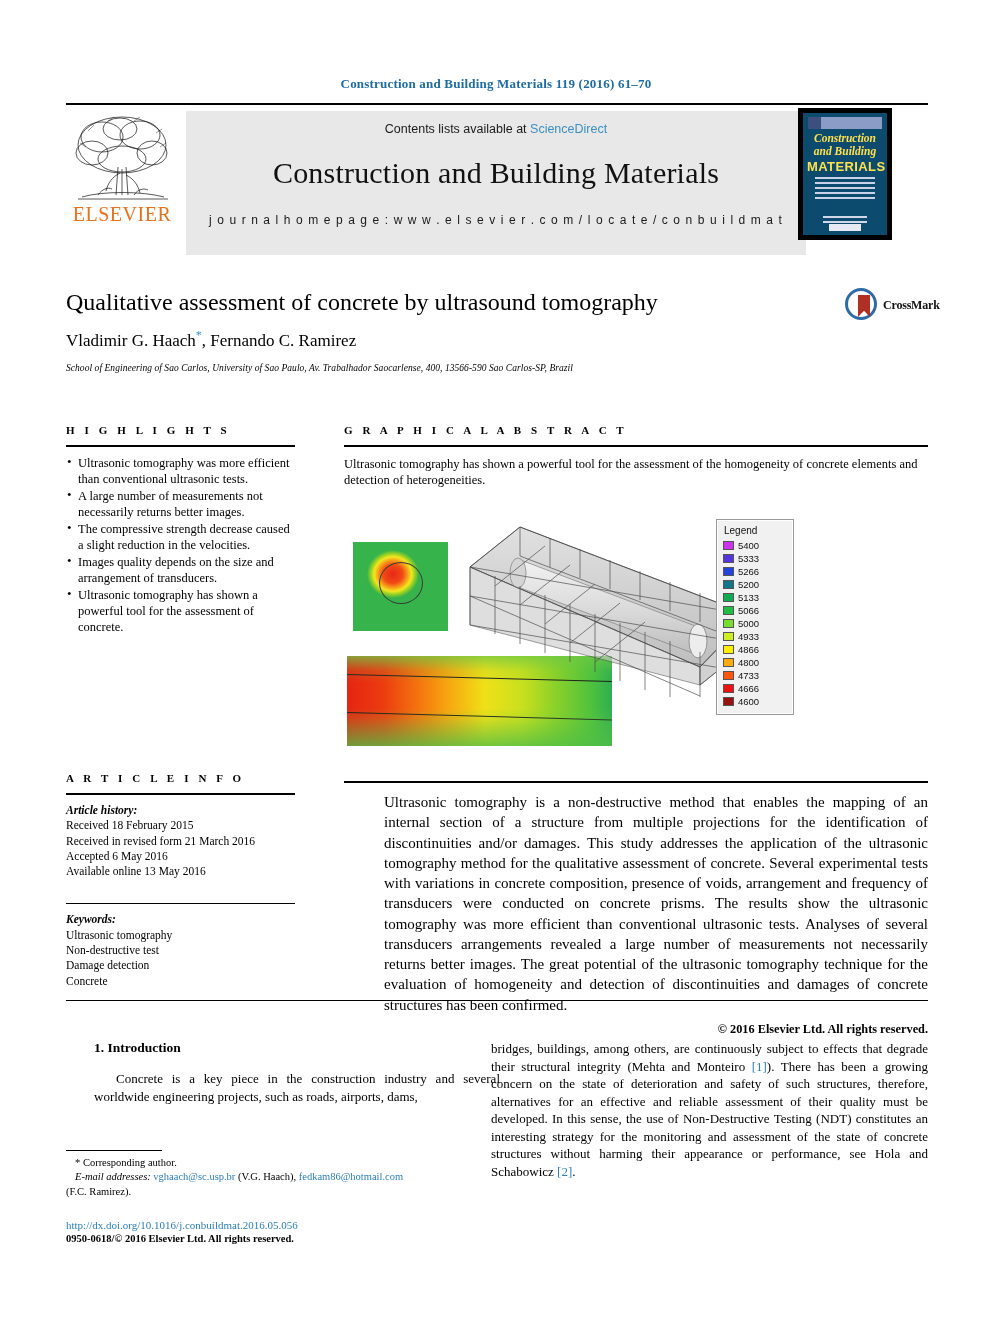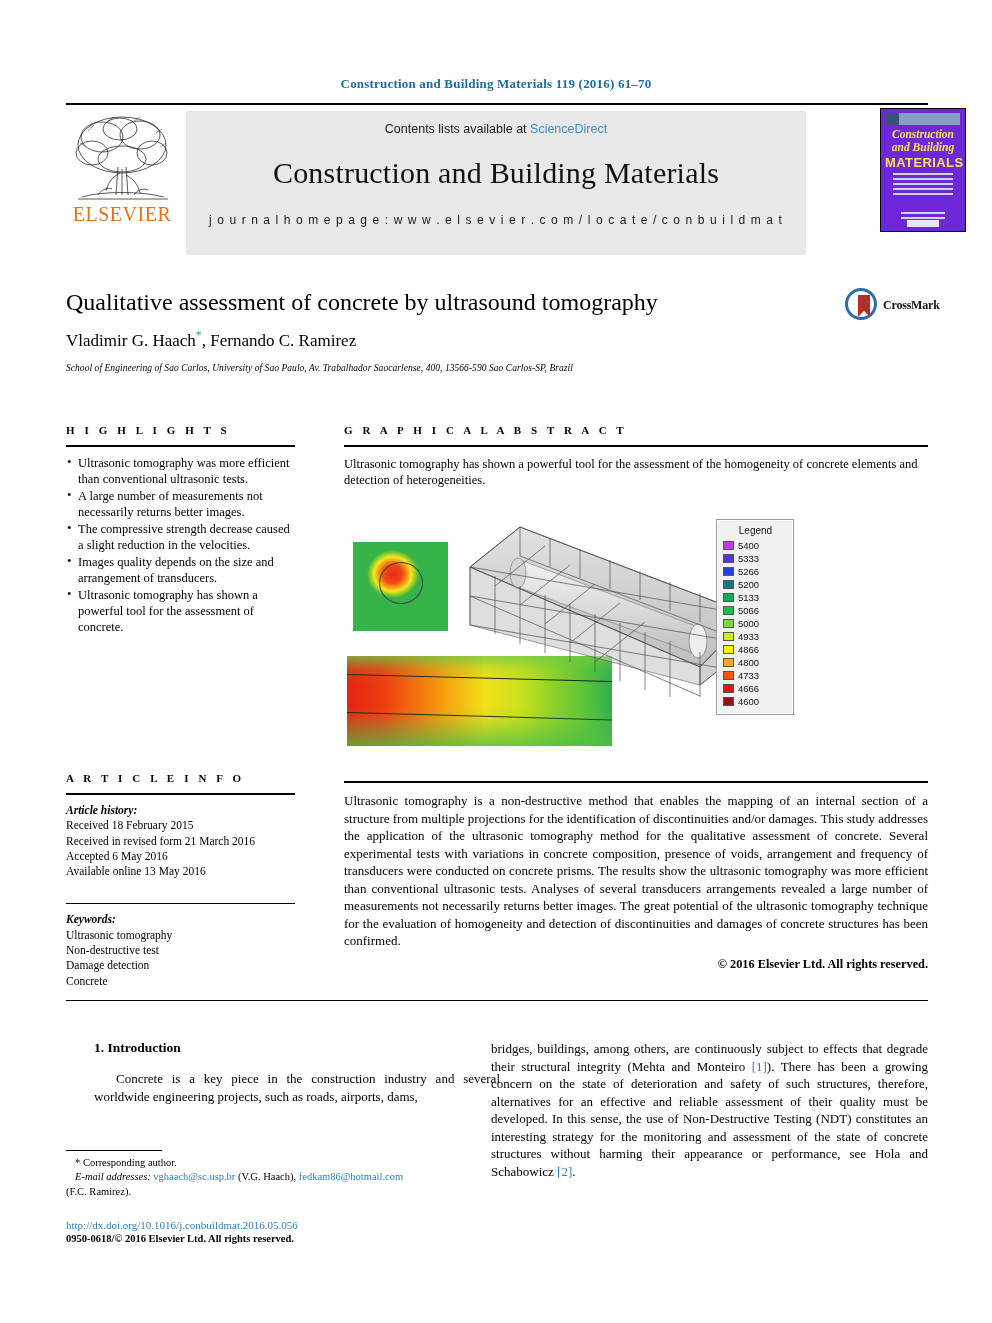--- a/index.html
+++ b/index.html
@@ -98,25 +98,25 @@
     margin-top: 23px;
     font-family: "Liberation Sans", sans-serif;
     font-size: 12px;
     letter-spacing: 1.1px;
     color: #1a1a1a;
   }
 
   
   .cover {
     position: absolute;
-    left: 814px; top: 5px;
+    left: 732px; top: 5px;
     width: 84px;
     height: 122px;
-    border: 1px solid #000000;
-    background: #6d28d9;
+    border: 5px solid #000000;
+    background: #0c4a6e;
     overflow: hidden;
   }
   .cover-topbar {
     position: absolute; left: 5px; top: 4px;
     width: 74px; height: 12px;
     background: #8b9cc6;
   }
   .cover-els {
     position: absolute; left: 5px; top: 4px;
     width: 13px; height: 12px;
@@ -273,21 +273,20 @@
     font-size: 12.5px;
     line-height: 1.3;
   }
 
   
   .ga-fig {
     position: relative;
     margin-top: 10px;
     width: 584px;
     height: 258px;
-    text-align: center;
   }
   .tomo-square {
     position: absolute;
     left: 9px; top: 43px;
     width: 95px; height: 89px;
     background:
       radial-gradient(ellipse 26px 24px at 42% 36%, #e8271a 0%, #f04b14 38%, #f6a318 58%, #f2e820 72%, #9fd222 84%, #36b34a 100%),
       linear-gradient(135deg, #3fb0a8 0%, #4bbd63 28%, #7fca34 55%, #35a6c9 100%);
     background-blend-mode: normal;
   }
@@ -374,23 +373,24 @@
     font-size: 11.5px;
     line-height: 1.33;
   }
   .ai-label {
     font-style: italic;
     font-weight: bold;
   }
 
   .abs-text {
     margin-top: 9px;
-    font-size: 13px;
+    font-size: 15px;
     line-height: 1.35;
     text-align: justify;
+    margin-left: 40px;
   }
   .abs-copy {
     margin-top: 7px;
     font-size: 12.3px;
     text-align: right;
     font-weight: bold;
   }
 
   
   .body-rule {

